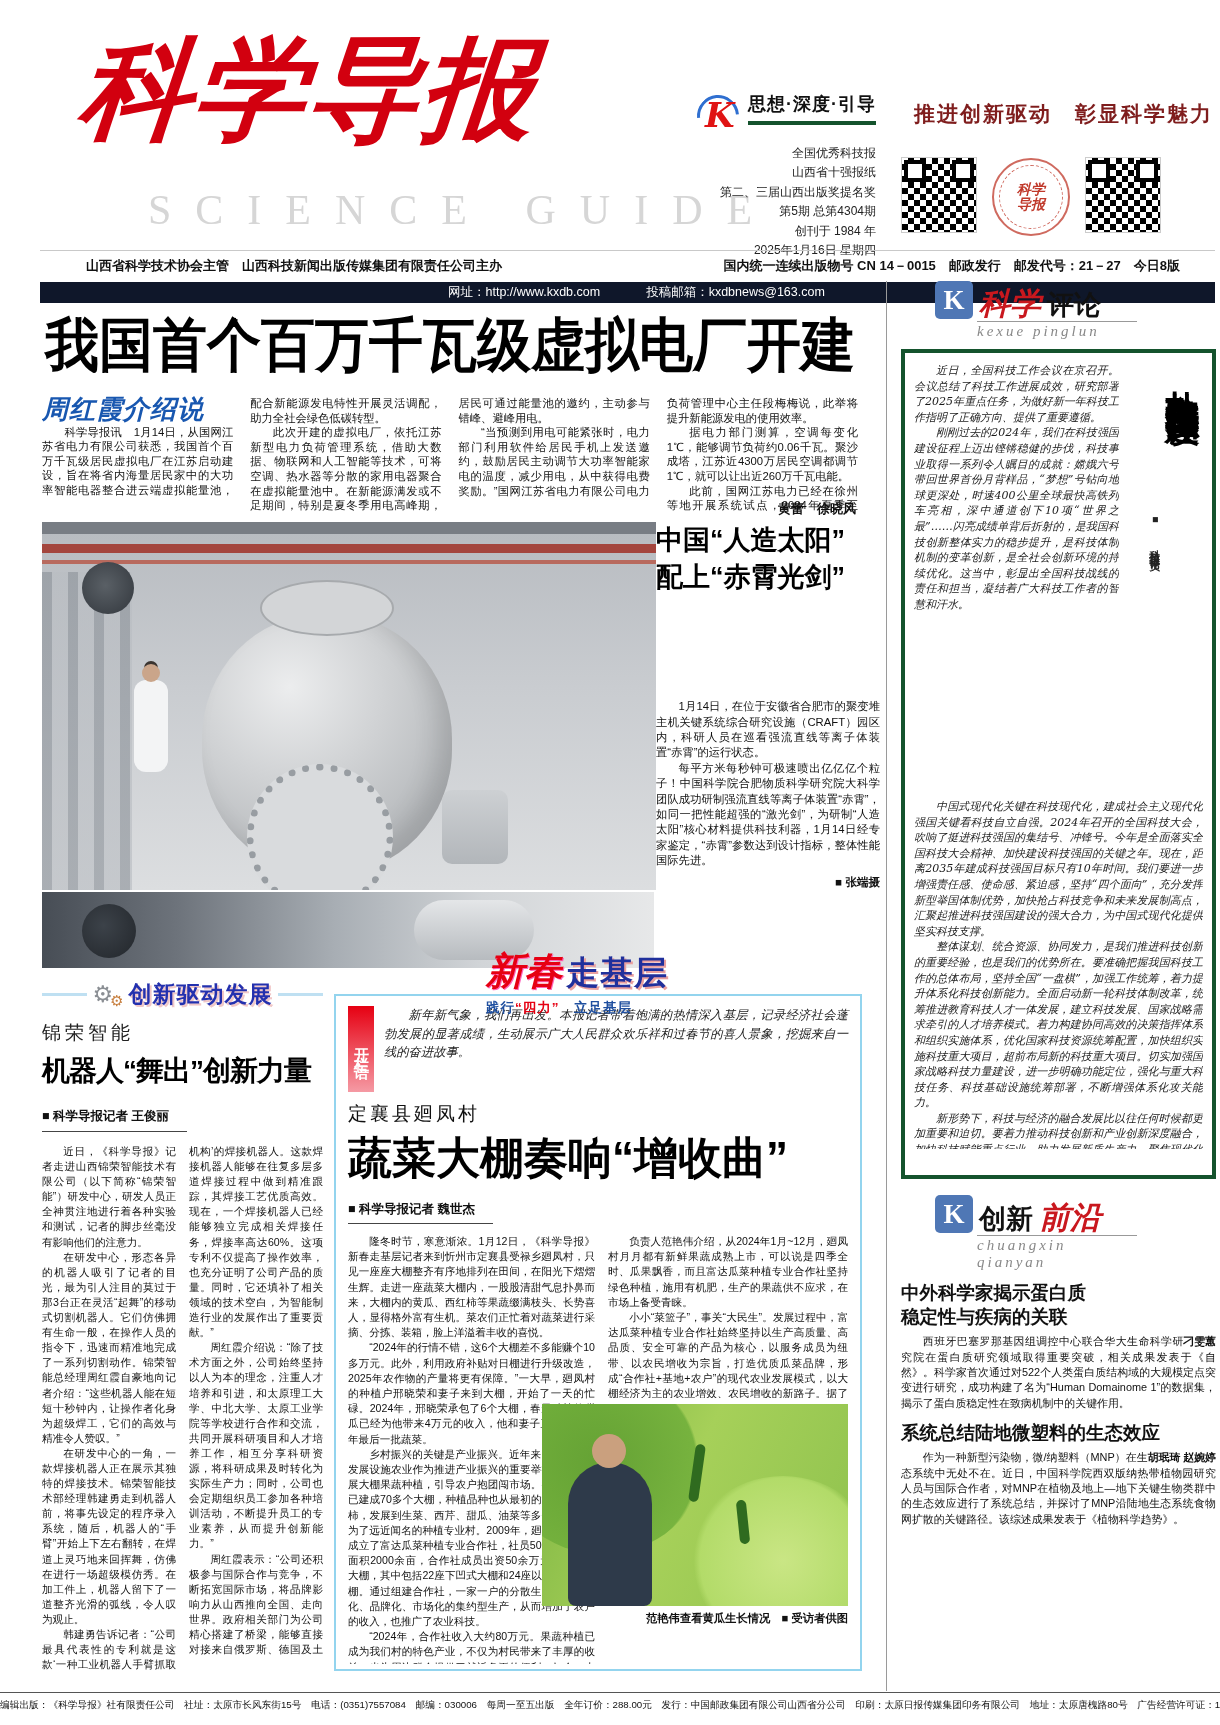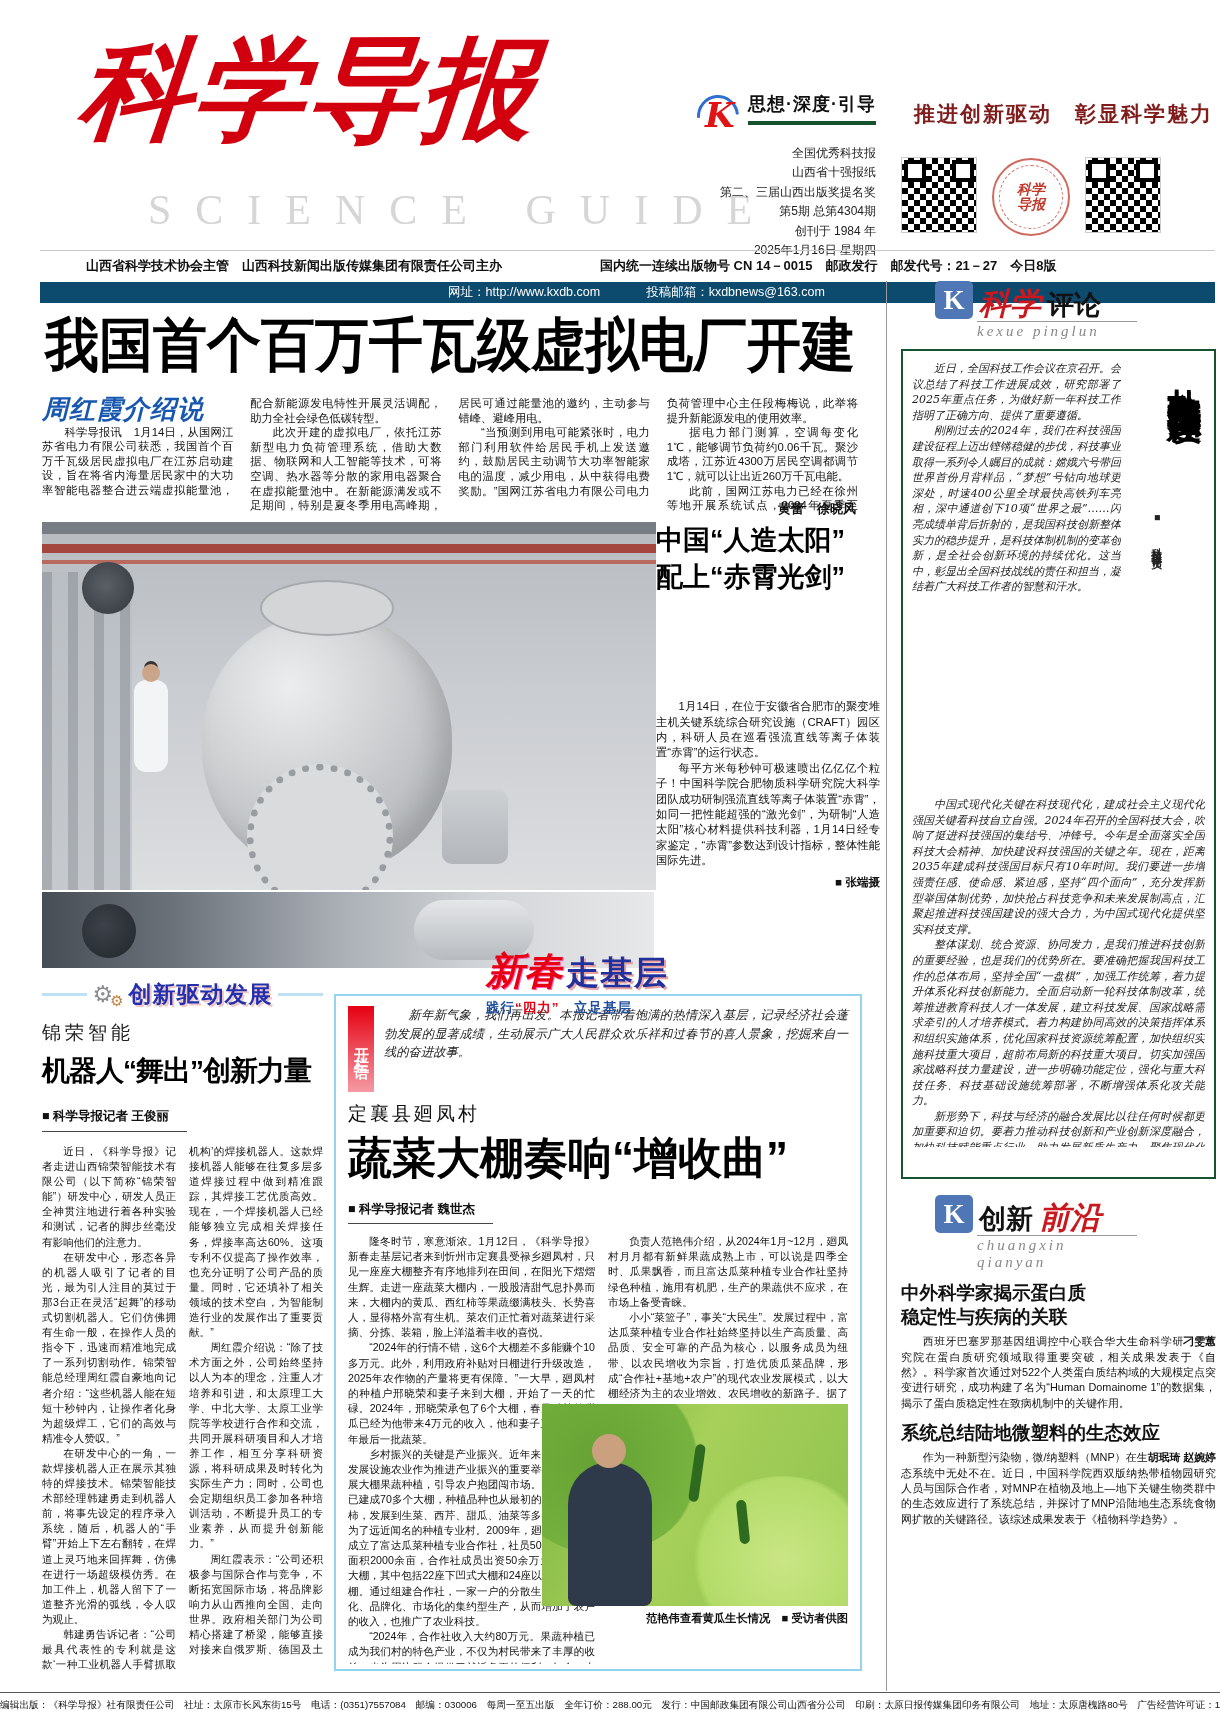--- a/index.html
+++ b/index.html
@@ -29,22 +29,22 @@
   .qr{width:74px;height:74px;background:conic-gradient(#000 25%,#fff 0 50%,#000 0 75%,#fff 0) 0 0/12px 12px;
       outline:1px solid #ccc;position:relative;}
   .qr::before,.qr::after{content:"";position:absolute;width:14px;height:14px;border:4px solid #000;background:#fff;}
   .qr::before{left:2px;top:2px;} .qr::after{right:2px;top:2px;}
   .seal{width:74px;height:74px;border-radius:50%;border:2px solid #cf6a5f;display:flex;flex-direction:column;
         align-items:center;justify-content:center;background:#fff;position:relative;}
   .seal::before{content:"";position:absolute;inset:5px;border:1px dashed #cf6a5f;border-radius:50%;}
   .seal span{font-family:"DejaVu Serif",serif;font-style:italic;font-weight:bold;font-size:14px;color:#c0392b;line-height:1.1;}
   .hairline{left:40px;top:250px;width:1175px;height:0;border-top:1px solid #c9c9c9;}
   .org-left{left:86px;top:257px;font-size:13px;font-weight:600;color:#111;}
-  .org-right{left:600px;top:257px;width:580px;font-size:13px;font-weight:600;color:#111;}
-  .bluebar{left:40px;top:282px;width:1175px;height:21px;background:#0c4a6e;color:#fff;
+  .org-right{left:600px;top:257px;width:580px;text-align:right;font-size:13px;font-weight:600;color:#111;}
+  .bluebar{left:40px;top:282px;width:1175px;height:21px;background:#0f172a;color:#fff;
            font-size:12.5px;line-height:21px;padding-left:0;}
   .bluebar .inner{padding-left:408px;display:flex;gap:46px;white-space:nowrap;}
 
   
   .lead-headline{left:42px;top:310px;width:816px;text-align:center;font-size:54px;font-weight:900;
     color:#000;letter-spacing:0px;white-space:nowrap;transform:scaleY(1.08);}
   .lead-body{left:42px;top:396px;width:816px;height:126px;column-count:4;column-gap:17px;
     column-fill:auto;font-size:11.3px;line-height:14.6px;overflow:hidden;}
   .lead-badge{break-inside:avoid;font-size:26px;font-weight:900;font-style:italic;color:#1857b0;
     letter-spacing:1px;padding:6px 0 8px 0;position:relative;white-space:nowrap;}
@@ -145,21 +145,21 @@
   
   .right-col{left:886px;top:281px;width:330px;height:1410px;border-left:1px solid #9a9a9a;
     padding-left:14px;box-sizing:border-box;}
   .sec-head{display:flex;align-items:flex-end;gap:6px;margin-left:34px;}
   .kbox{width:38px;height:38px;background:#4f77b5;border-radius:5px;color:#fff;display:flex;align-items:center;
     justify-content:center;font-family:"Liberation Serif",serif;font-weight:bold;font-size:27px;}
   .sec-red{font-family:"DejaVu Serif",serif;font-style:italic;font-weight:900;font-size:31px;color:#c9181e;line-height:1;}
   .sec-black{font-size:27px;font-weight:900;color:#111;line-height:1;}
   .sec-pinyin{margin-left:76px;margin-top:2px;border-top:1px solid #999;padding-top:1px;width:160px;
     font-family:"Liberation Serif",serif;font-style:italic;font-size:15px;color:#888;letter-spacing:3px;}
-  .ed-box{margin-top:9px;border:2px solid #14532d;height:830px;padding:10px 9px;box-sizing:border-box;overflow:hidden;}
+  .ed-box{margin-top:9px;border:4px solid #14532d;height:830px;padding:10px 9px;box-sizing:border-box;overflow:hidden;}
   .ed-top{display:flex;}
   .ed-narrow{flex:1;height:432px;overflow:hidden;}
   .ed-box p{font-family:"DejaVu Serif",serif;font-style:italic;font-size:11px;line-height:15.6px;color:#1a1a1a;}
   .ed-side{width:84px;display:flex;flex-direction:row;justify-content:flex-end;}
   .ed-byline{writing-mode:vertical-rl;text-orientation:upright;font-size:10.5px;font-weight:bold;
     margin-top:150px;height:260px;letter-spacing:2px;color:#222;}
   .ed-headline{writing-mode:vertical-rl;text-orientation:upright;font-size:34px;font-weight:900;color:#000;
     letter-spacing:2px;line-height:1.2;height:430px;}
   .ed-wide{margin-top:4px;height:350px;overflow:hidden;}
   .cx-wrap{margin-top:16px;}

